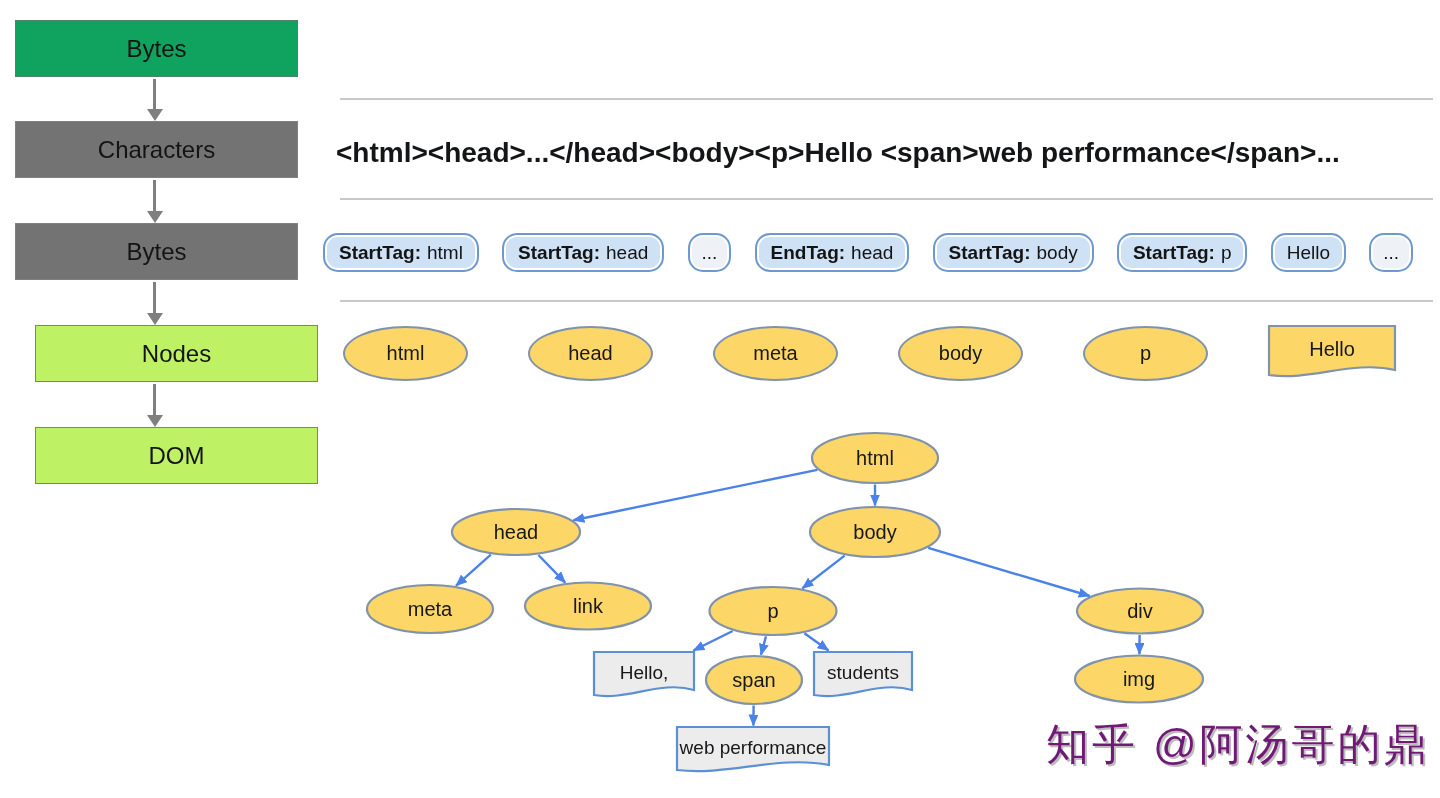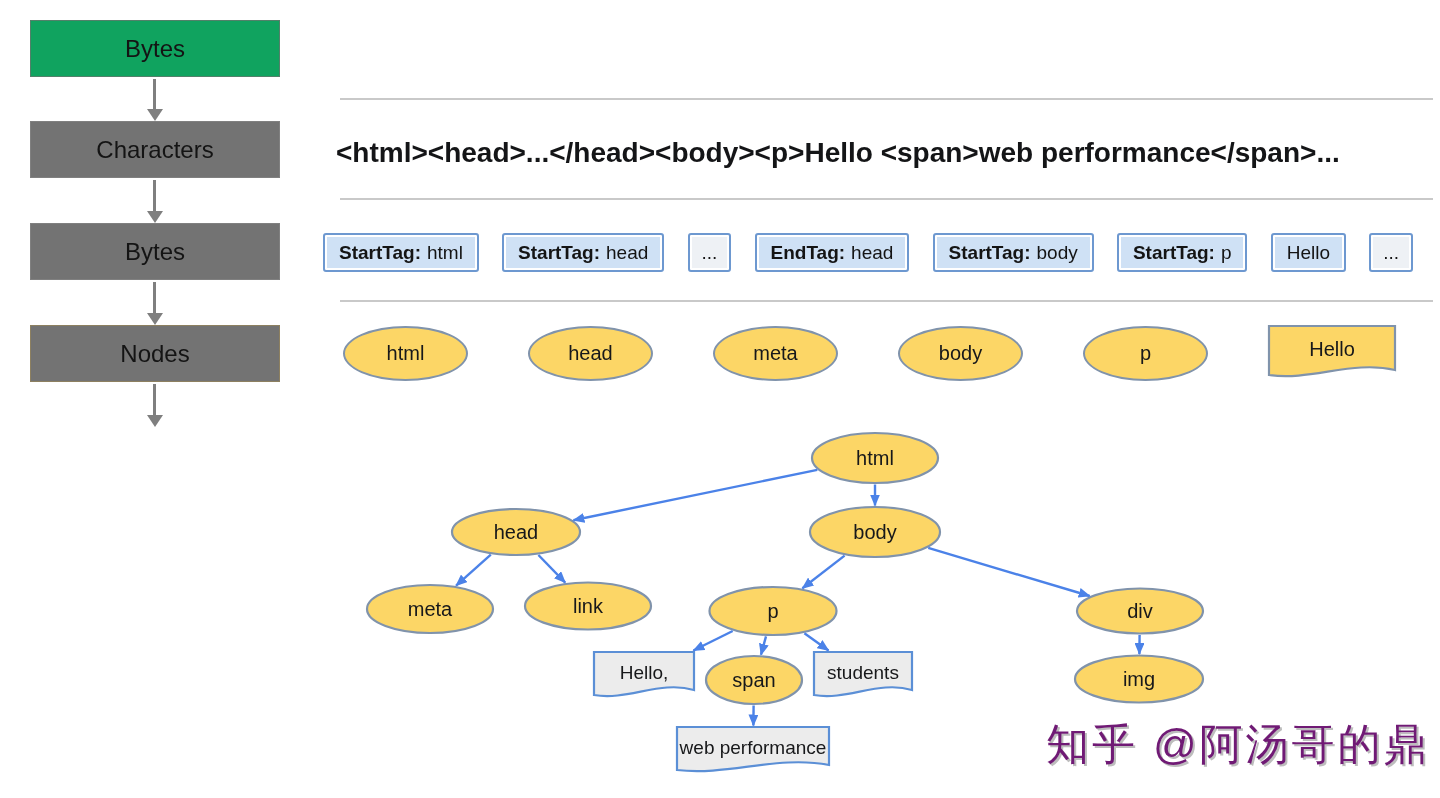--- a/index.html
+++ b/index.html
@@ -1,42 +1,42 @@
 <!DOCTYPE html>
 <html><head>
 <meta charset="utf-8">
 <style>
   html,body{margin:0;padding:0;background:#fff;}
   .canvas{position:relative;width:1440px;height:798px;background:#ffffff;overflow:hidden;
           font-family:"Liberation Sans", sans-serif;color:#17181a;}
 
   
-  .stage{position:absolute;left:30px;width:250px;height:57px;box-sizing:border-box;
+  .stage{position:absolute;left:15px;width:283px;height:57px;box-sizing:border-box;
          display:flex;align-items:center;justify-content:center;font-size:24px;color:#141414;
          border:1px solid #6e6e6e;}
   .stage.green{background:#10a35f;border-color:#53806a;}
   .stage.blue{background:#737373;border-color:#808080;}
-  .stage.yellow{background:#737373;border-color:#8d8060;}
+  .stage.yellow{background:#bef264;border-color:#8d8060;margin-left:20px;}
 
   .varrow{position:absolute;left:153px;width:3px;background:#7f7f7f;}
   .varrow::after{content:'';position:absolute;bottom:-12px;left:-6.5px;width:0;height:0;
          border-left:8px solid transparent;border-right:8px solid transparent;
          border-top:12px solid #7f7f7f;}
 
   .divider{position:absolute;left:340px;width:1093px;height:2px;background:#c9c9c9;}
 
   .bytes-text{position:absolute;left:336px;top:20px;font-size:23px;line-height:29px;
          color:#3b3f44;letter-spacing:0.2px;}
   .chars-text{position:absolute;left:336px;top:137px;font-size:28px;font-weight:bold;color:#141517;}
 
   
   .tokens-row{position:absolute;left:323px;top:233px;width:1090px;height:39px;
          display:flex;justify-content:space-between;align-items:center;}
   .token{height:39px;box-sizing:border-box;background:#cfe1f5;border:2px solid #6d98d0;
-         border-radius:3px;box-shadow:inset 0 0 0 2px #ffffff;display:flex;align-items:center;
+         border-radius:15px;box-shadow:inset 0 0 0 2px #ffffff;display:flex;align-items:center;
          padding:0 14px;font-size:19px;color:#141414;white-space:nowrap;}
   .token b{font-weight:bold;margin-right:6px;}
   .token.ellipsis{background:#eef1f5;padding:0 12px;}
 
   
   .nodes-row{position:absolute;left:343px;top:324px;width:1053px;height:58px;
          display:flex;justify-content:space-between;align-items:center;}
   .node-ellipse{width:125px;height:55px;box-sizing:border-box;border-radius:50%;
          background:#fcd666;border:2px solid #8093ab;display:flex;align-items:center;
          justify-content:center;font-size:20px;color:#17181a;}
@@ -60,20 +60,23 @@
     </div>
   <div class="varrow" style="top:180px;height:31px"></div>
   <div class="stage blue" style="top:223px">
       <span>Bytes</span>
     </div>
   <div class="varrow" style="top:282px;height:31px"></div>
   <div class="stage yellow" style="top:325px">
       <span>Nodes</span>
     </div>
   <div class="varrow" style="top:384px;height:31px"></div>
+  <div class="stage yellow" style="top:427px">
+      <span>DOM</span>
+    </div>
 
 
   <div class="divider" style="top:98px"></div>
 
   <div class="chars-text">&lt;html&gt;&lt;head&gt;...&lt;/head&gt;&lt;body&gt;&lt;p&gt;Hello &lt;span&gt;web performance&lt;/span&gt;...</div>
 
   <div class="divider" style="top:198px"></div>
 
   <div class="tokens-row">
       <div class="token"><b>StartTag:</b>html</div>

